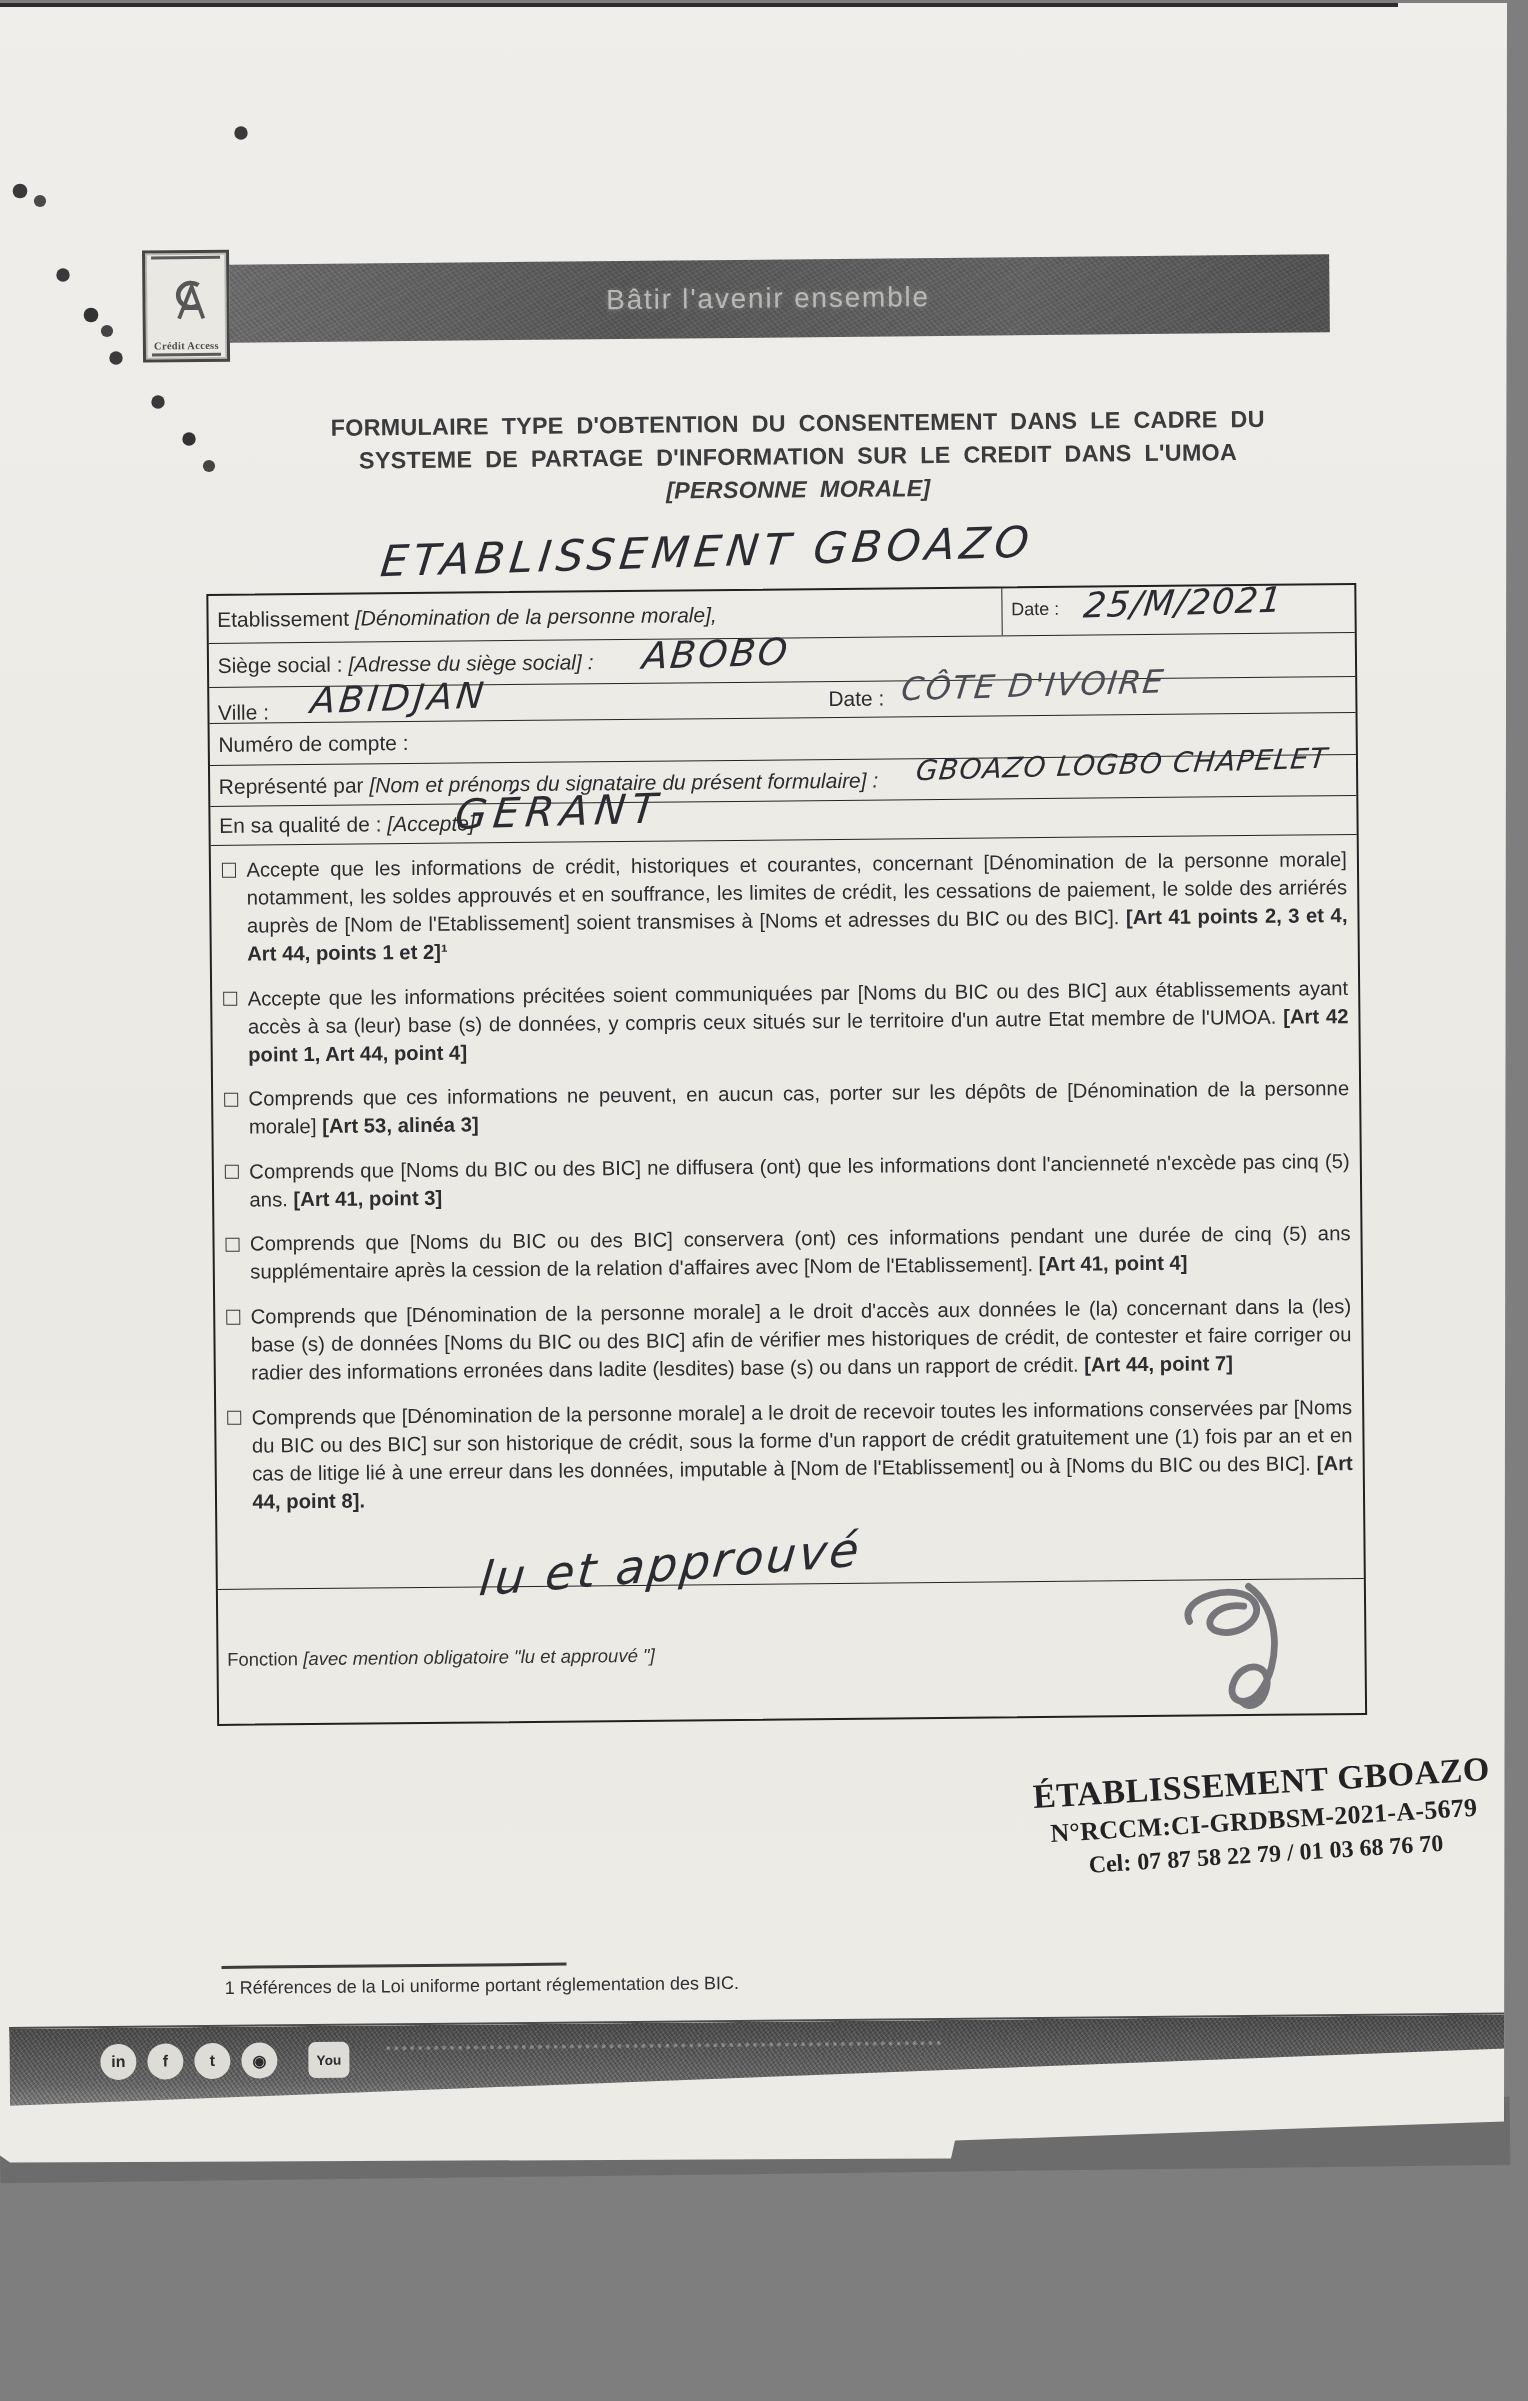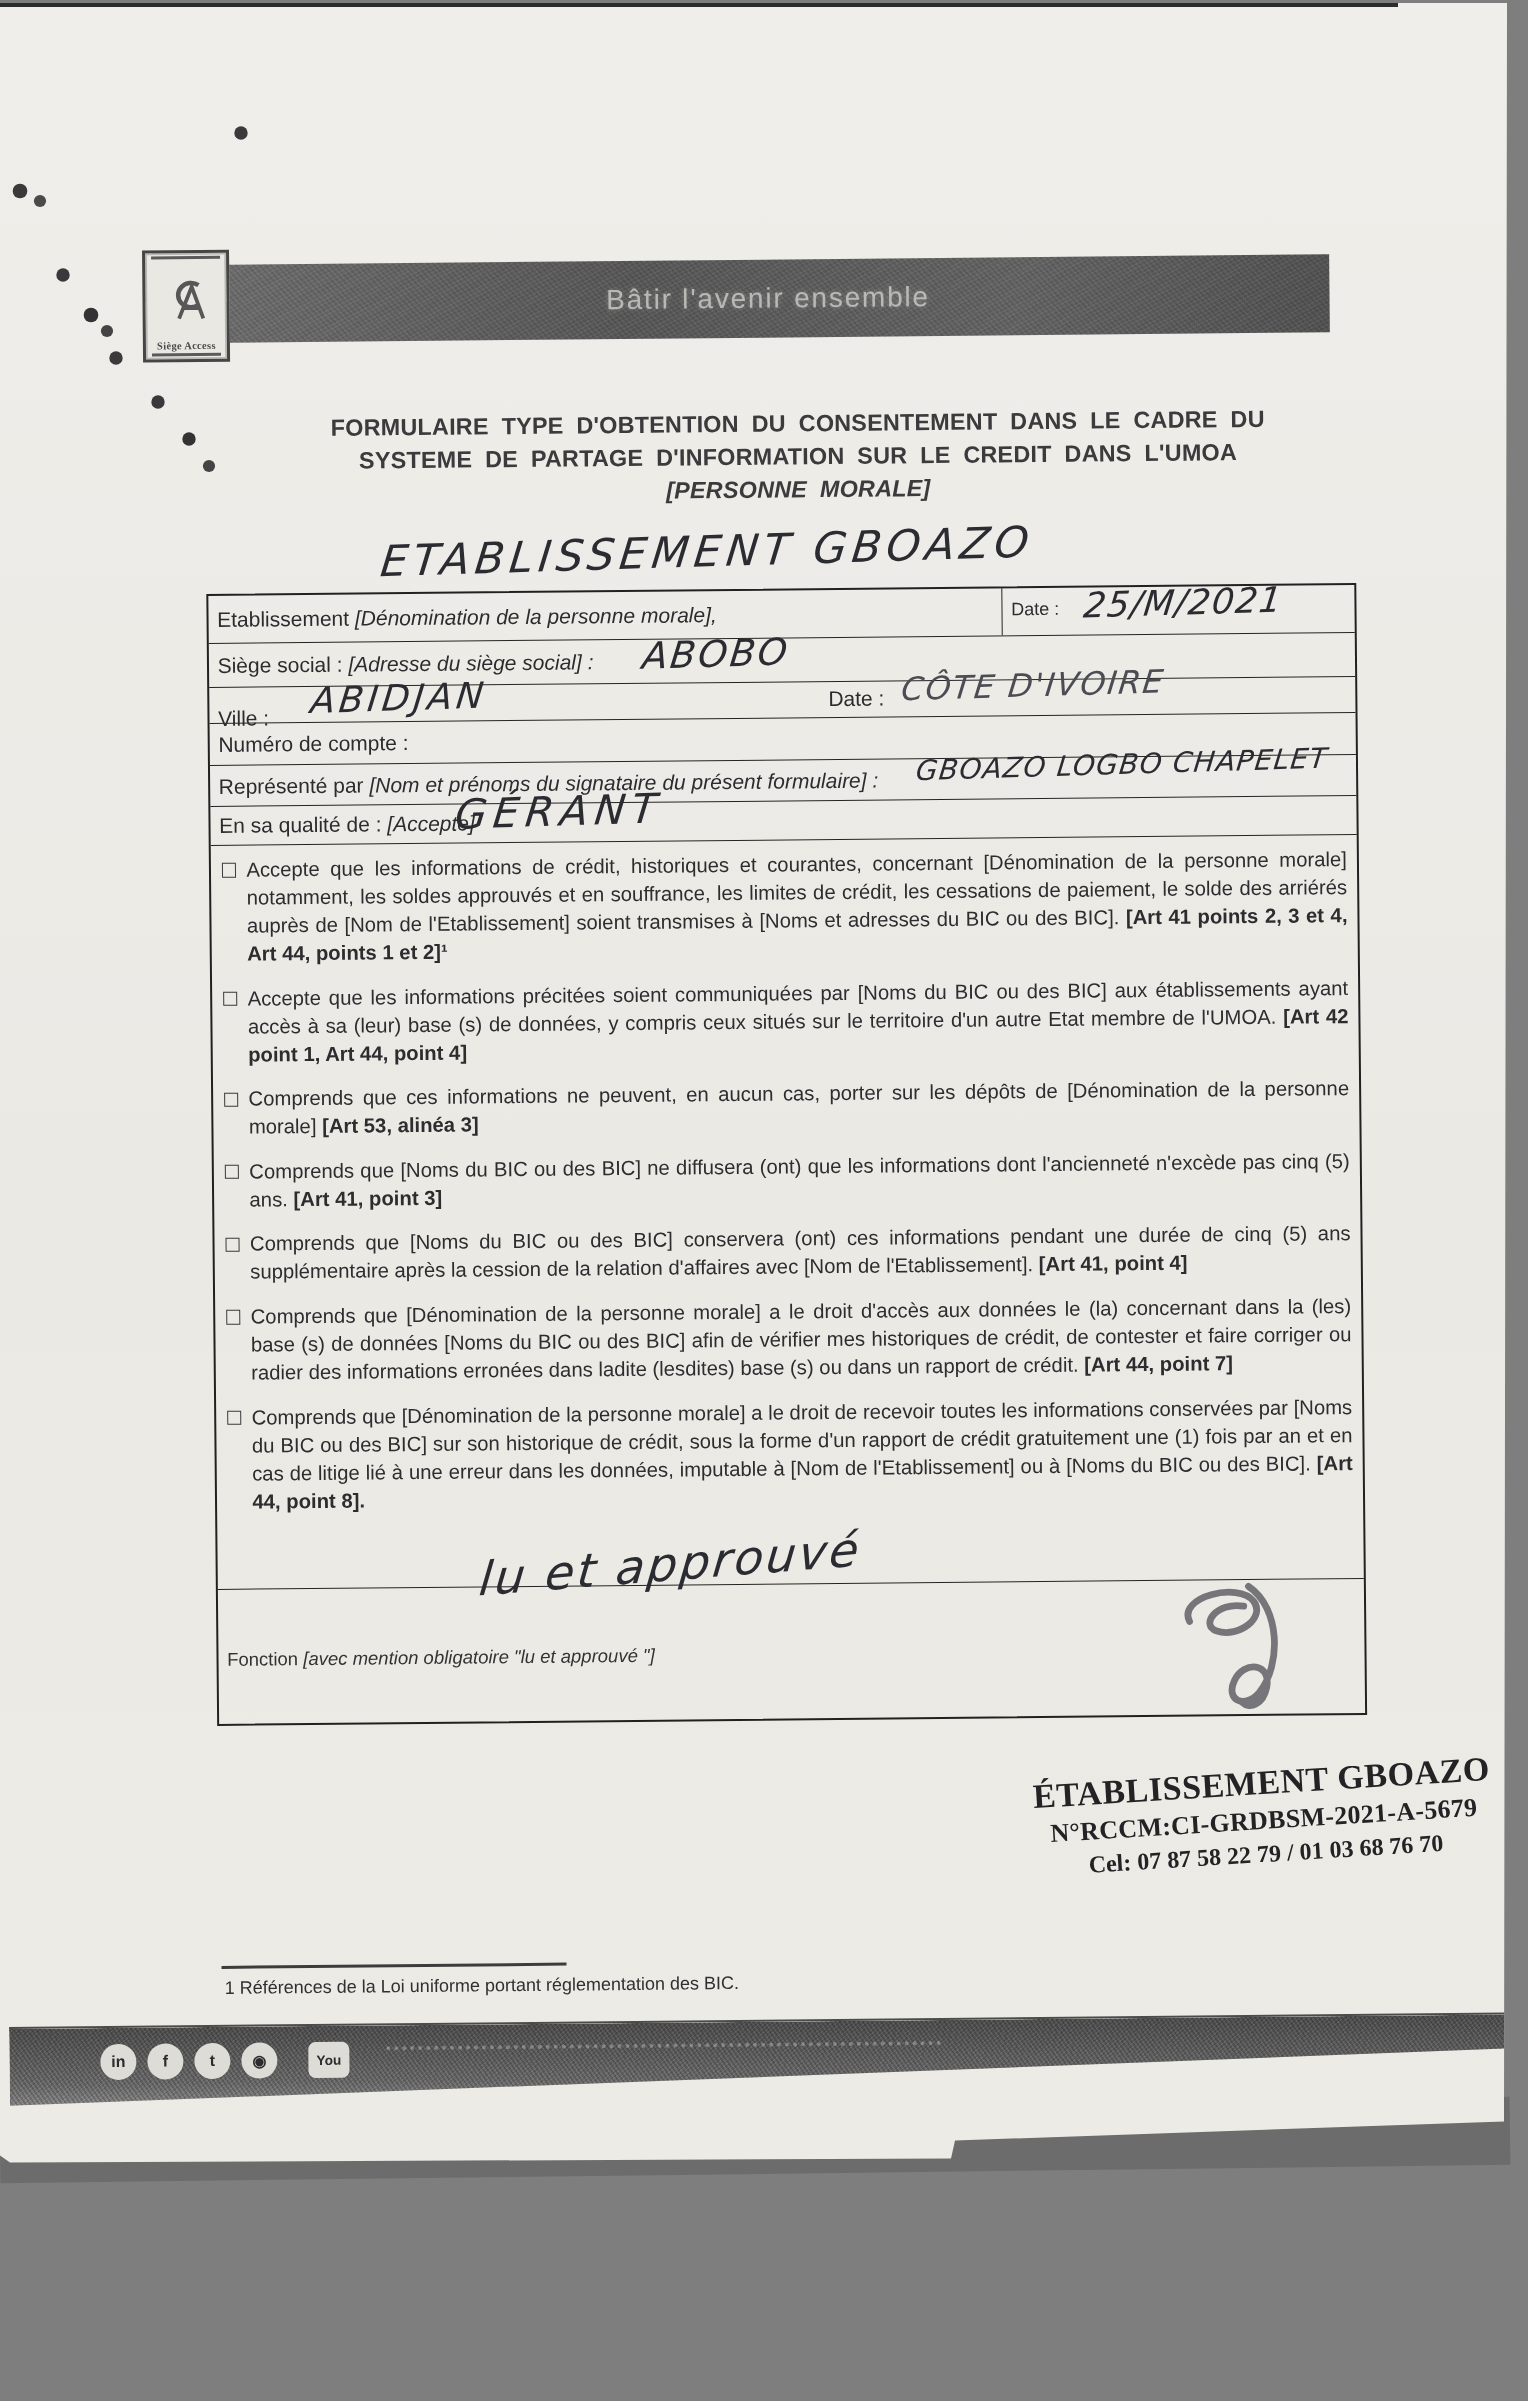--- a/index.html
+++ b/index.html
@@ -56,21 +56,21 @@
   .lbl .br{font-style:italic;}
   .r1{height:48px;}
   .r1 .lbl{position:absolute;left:8.6px;top:12.3px;}
   .date-cell{position:absolute;left:793px;top:0;width:352px;height:100%;border-left:1.8px solid #242424;}
   .date-cell .lbl{position:absolute;left:8.6px;top:11px;font-size:18px;}
   .hw-date{position:absolute;left:79px;top:-2.5px;font-size:35px;letter-spacing:1.2px;}
   .r2{height:44px;}
   .r2 .lbl{position:absolute;left:8.6px;top:10px;}
   .hw-siege{position:absolute;left:431px;top:-5px;font-size:37px;letter-spacing:2.5px;}
   .r3{height:36px;}
-  .r3 .lbl-v{position:absolute;left:8.6px;top:19px;text-align:right;}
+  .r3 .lbl-v{position:absolute;left:8.6px;top:13px;text-align:right;}
   .hw-ville{position:absolute;left:99px;top:-7.4px;font-size:36px;letter-spacing:3.7px;}
   .r3 .lbl-p{position:absolute;left:619px;top:5px;}
   .hw-pays{position:absolute;left:690px;top:-11px;font-size:32px;letter-spacing:1.8px;}
   .r4{height:42px;}
   .r4 .lbl{position:absolute;left:8.6px;top:8.6px;}
   .r5{height:41px;}
   .r5 .lbl{position:absolute;left:8.6px;top:8.6px;}
   .hw-rep{position:absolute;left:704px;top:-5px;font-size:28px;letter-spacing:1.2px;}
   .r6{height:39px;}
   .r6 .lbl{position:absolute;left:8.6px;top:7.4px;}
@@ -131,21 +131,21 @@
         <span class="banner-slogan">Bâtir l'avenir ensemble</span>
       </div>
       <div class="logo-box">
         <div class="logo-rule"></div>
         <div class="logo-mark">
           <svg width="46" height="53" viewBox="0 0 60 70">
             <path d="M46 16 A17 16 0 1 0 46 42" stroke="#575757" stroke-width="6" fill="none"></path>
             <path d="M20 60 L37 18 L52 60 M26 46 L47 46" stroke="#575757" stroke-width="5" fill="none"></path>
           </svg>
         </div>
-        <div class="logo-caption">Siège Access</div>
+        <div class="logo-caption">Crédit Access</div>
         <div class="logo-rule2"></div>
       </div>
 
       <div class="title">
         <div class="t1">FORMULAIRE TYPE D'OBTENTION DU CONSENTEMENT DANS LE CADRE DU</div>
         <div class="t2">SYSTEME DE PARTAGE D'INFORMATION SUR LE CREDIT DANS L'UMOA</div>
         <div class="t3">[PERSONNE MORALE]</div>
       </div>
 
       <div class="hw hw-company">ETABLISSEMENT GBOAZO</div>

